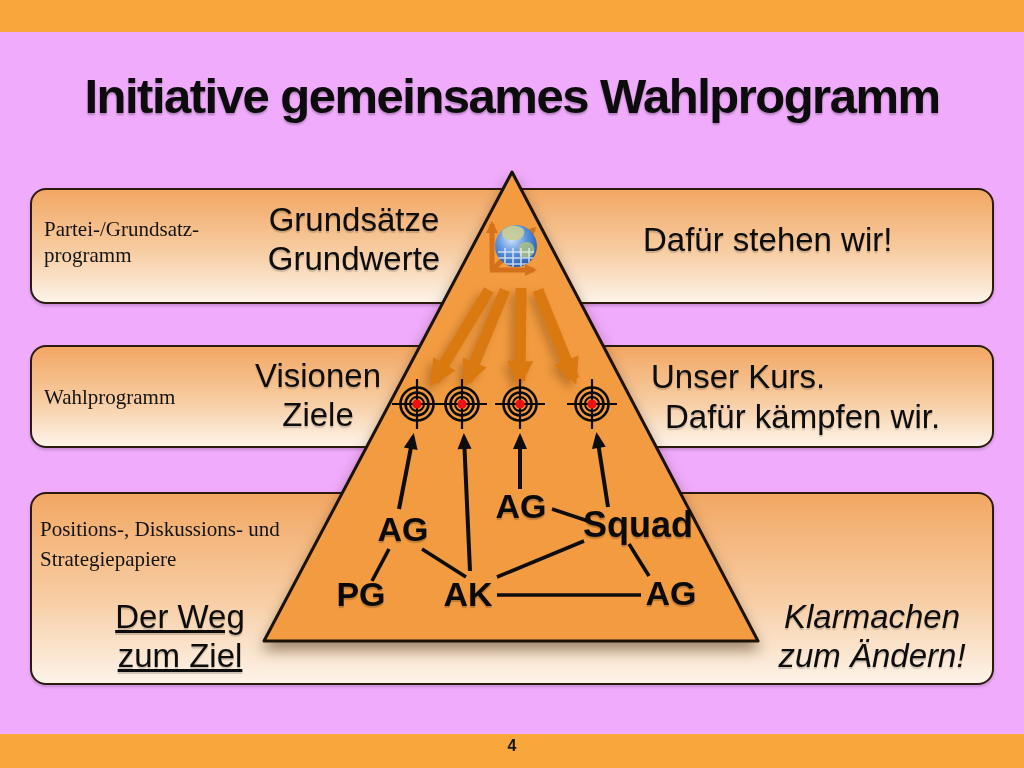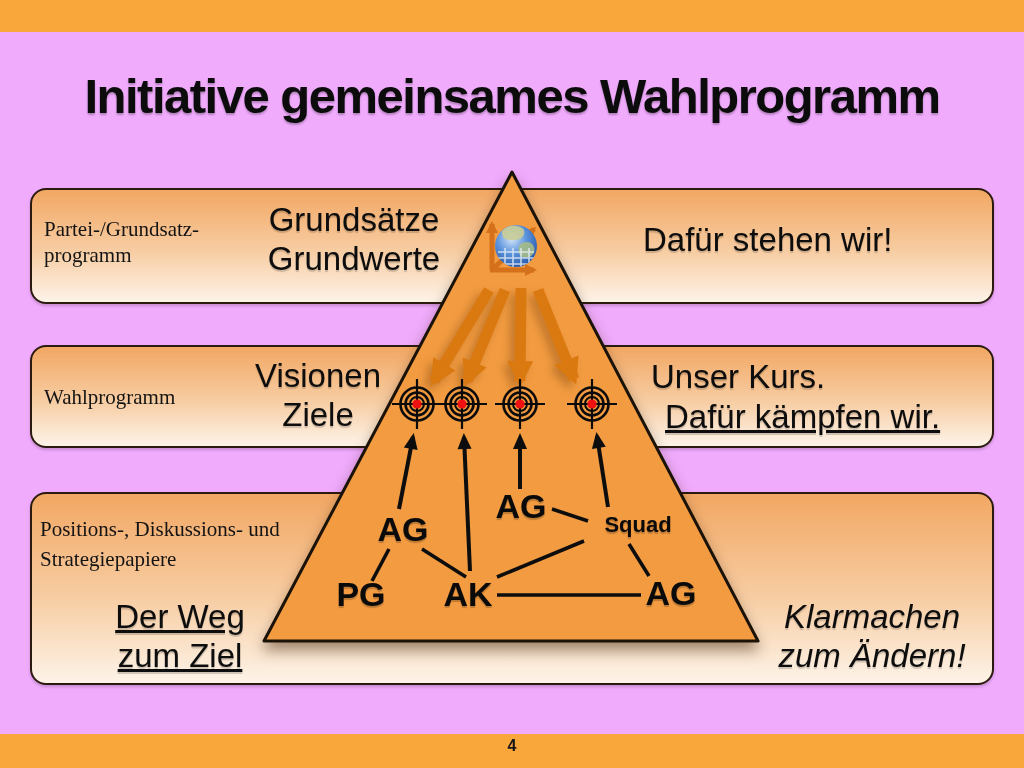--- a/index.html
+++ b/index.html
@@ -29,28 +29,28 @@
   .cat2{left:12px;top:37px;}
   .cat3{left:8px;top:20px;line-height:30px;}
   .kw,.msg{position:absolute;font-size:33px;line-height:39px;color:#0d0d0d;
     text-shadow:0 2px 1px rgba(0,0,0,0.18);}
   .kw{text-align:center;transform:translateX(-50%);white-space:nowrap;}
   .kw1{left:322px;top:10px;}
   .kw2{left:286px;top:9px;}
   .kw3{left:148px;top:103px;text-decoration:underline;}
   .msg1{left:563px;top:30px;margin-left:48px;}
   .msg2{left:619px;top:10px;line-height:40px;}
-  .msg2 .indent{margin-left:14px;text-decoration:underline;}
+  .msg2 .indent{margin-left:14px;}
   .msg3{left:840px;top:103px;transform:translateX(-50%);text-align:center;white-space:nowrap;font-style:italic;}
   .overlay{position:absolute;left:0;top:0;pointer-events:none;}
   .node{
     position:absolute;transform:translate(-50%,-50%);font-weight:bold;color:#0a0a0a;
     font-size:34px;white-space:nowrap;text-shadow:0 2px 1px rgba(0,0,0,0.22);
   }
-  .node-squad{font-size:22px;}
+  .node-squad{font-size:36px;}
 </style>
 </head>
 <body>
 
 <div class="slide">
 
   <div class="bar top"></div>
 
   <h1 class="title">Initiative gemeinsames Wahlprogramm</h1>
 

